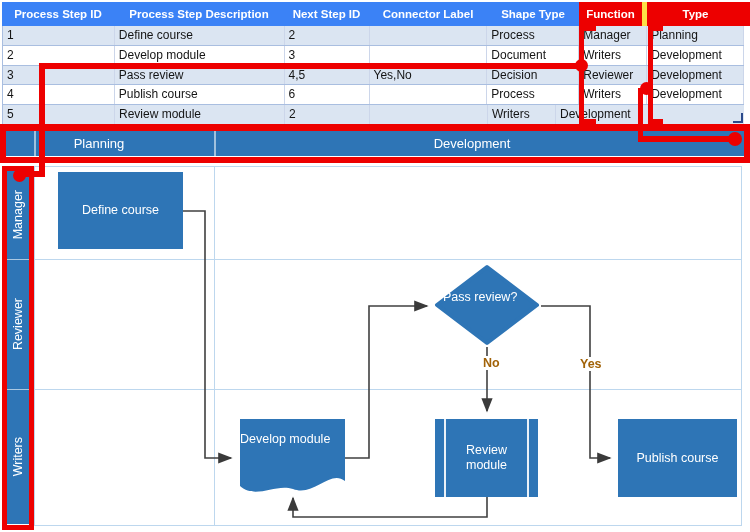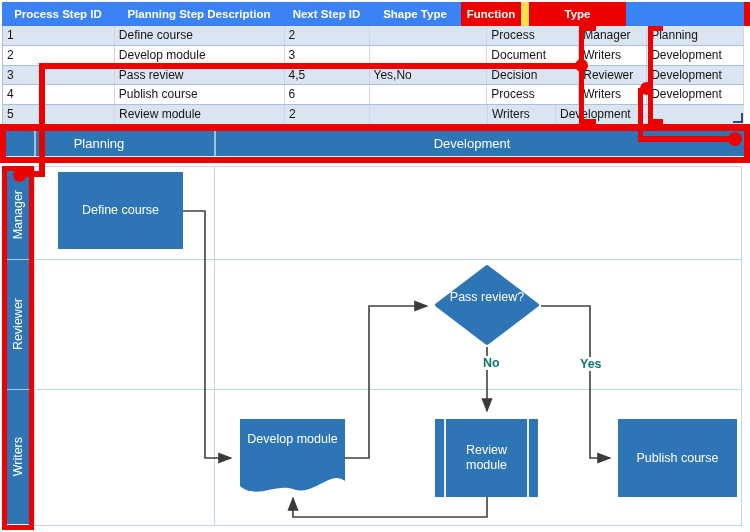--- a/index.html
+++ b/index.html
@@ -6,21 +6,21 @@
   #stage{position:relative;width:750px;height:532px;background:#fff;overflow:hidden;
          font-family:"Liberation Sans",sans-serif;}
   .abs{position:absolute;}
 
   
   #tbl-header{position:absolute;left:2px;top:2px;width:742px;height:24px;display:flex;
               background:#3b82f6;color:#fff;font-weight:bold;font-size:11.5px;}
   .hcell{display:flex;align-items:center;justify-content:center;height:24px;box-sizing:border-box;}
   .c0{width:112px}.c1{width:170px}.c2{width:85px}.c3{width:118px}.c4{width:92px}.c5{width:68px}.c6{width:97px}
   .hcell.hl{background:#ED0000;}
-  .hcell.c5.hl{border-right:8px solid #fde047;}
+  .hcell.c5.hl{border-right:5px solid #fde047;}
   #tbl-body{position:absolute;left:2px;top:26px;width:742px;
             border-left:1px solid #a9bee0;box-sizing:border-box;}
   .trow{display:flex;height:19.8px;border-bottom:1px solid #a9bee0;box-sizing:border-box;
         font-size:12px;color:#141414;background:#fff;}
   .trow.stripe{background:#DBE5F2;}
   .tcell{padding-left:4px;box-sizing:border-box;overflow:hidden;white-space:nowrap;
          border-right:1px solid #ccd6ea;line-height:18.5px;}
   #resize-handle{position:absolute;left:733px;top:113px;width:8px;height:8px;
                  border-right:2px solid #2b4a8b;border-bottom:2px solid #2b4a8b;}
 
@@ -38,42 +38,43 @@
   .lane-col span{writing-mode:vertical-rl;transform:rotate(180deg);color:#fff;font-size:12.5px;
                  white-space:nowrap;}
   .lane-sep{position:absolute;left:7px;width:22px;height:1px;background:rgba(255,255,255,.6);}
 
   .shape{position:absolute;background:#2E75B6;color:#fff;display:flex;align-items:center;
          justify-content:center;text-align:center;font-size:12.5px;line-height:15px;}
   #shape-review-module::before,#shape-review-module::after{content:"";position:absolute;top:0;
          width:2px;height:100%;background:rgba(255,255,255,.9);}
   #shape-review-module::before{left:9px;} #shape-review-module::after{right:9px;}
   .shape-svg{position:absolute;}
-  .shape-txt{position:absolute;color:#fff;font-size:12.5px;line-height:15px;text-align:center;}
-
-  .conn-label{position:absolute;background:#fff;color:#0f766e;font-size:12.5px;font-weight:600;
+  .shape-txt{position:absolute;color:#fff;font-size:12.5px;line-height:15px;}
+
+  .conn-label{position:absolute;background:#fff;color:#a16207;font-size:12.5px;font-weight:600;
               padding:0 2px;}
 
   
   .red{position:absolute;background:#ED0000;}
   .red-dot{position:absolute;background:#ED0000;border-radius:50%;}
   #ann-phase-box{position:absolute;left:0;top:124px;width:750px;height:39px;box-sizing:border-box;
                  border:6px solid #ED0000;border-top-width:7px;}
   #ann-lane-box{position:absolute;left:2px;top:166px;width:32px;height:364px;box-sizing:border-box;
                 border:5px solid #ED0000;}
 </style>
 </head>
 <body>
 
 <div id="stage">
 
   <div id="tbl-header">
     <div class="hcell c0">Process Step ID</div>
-    <div class="hcell c1">Planning Step Description</div>
+    <div class="hcell c1">Process Step Description</div>
     <div class="hcell c2">Next Step ID</div>
+    <div class="hcell c3">Connector Label</div>
     <div class="hcell c4">Shape Type</div>
     <div class="hcell c5 hl">Function</div>
     <div class="hcell c6 hl">Type</div>
   </div>
   <div class="red" style="left:744px;top:2px;width:6px;height:24px;"></div>
 
   <div id="tbl-body">
     <div class="trow stripe">
       <div class="tcell c0">1</div>
       <div class="tcell c1">Define course</div>

